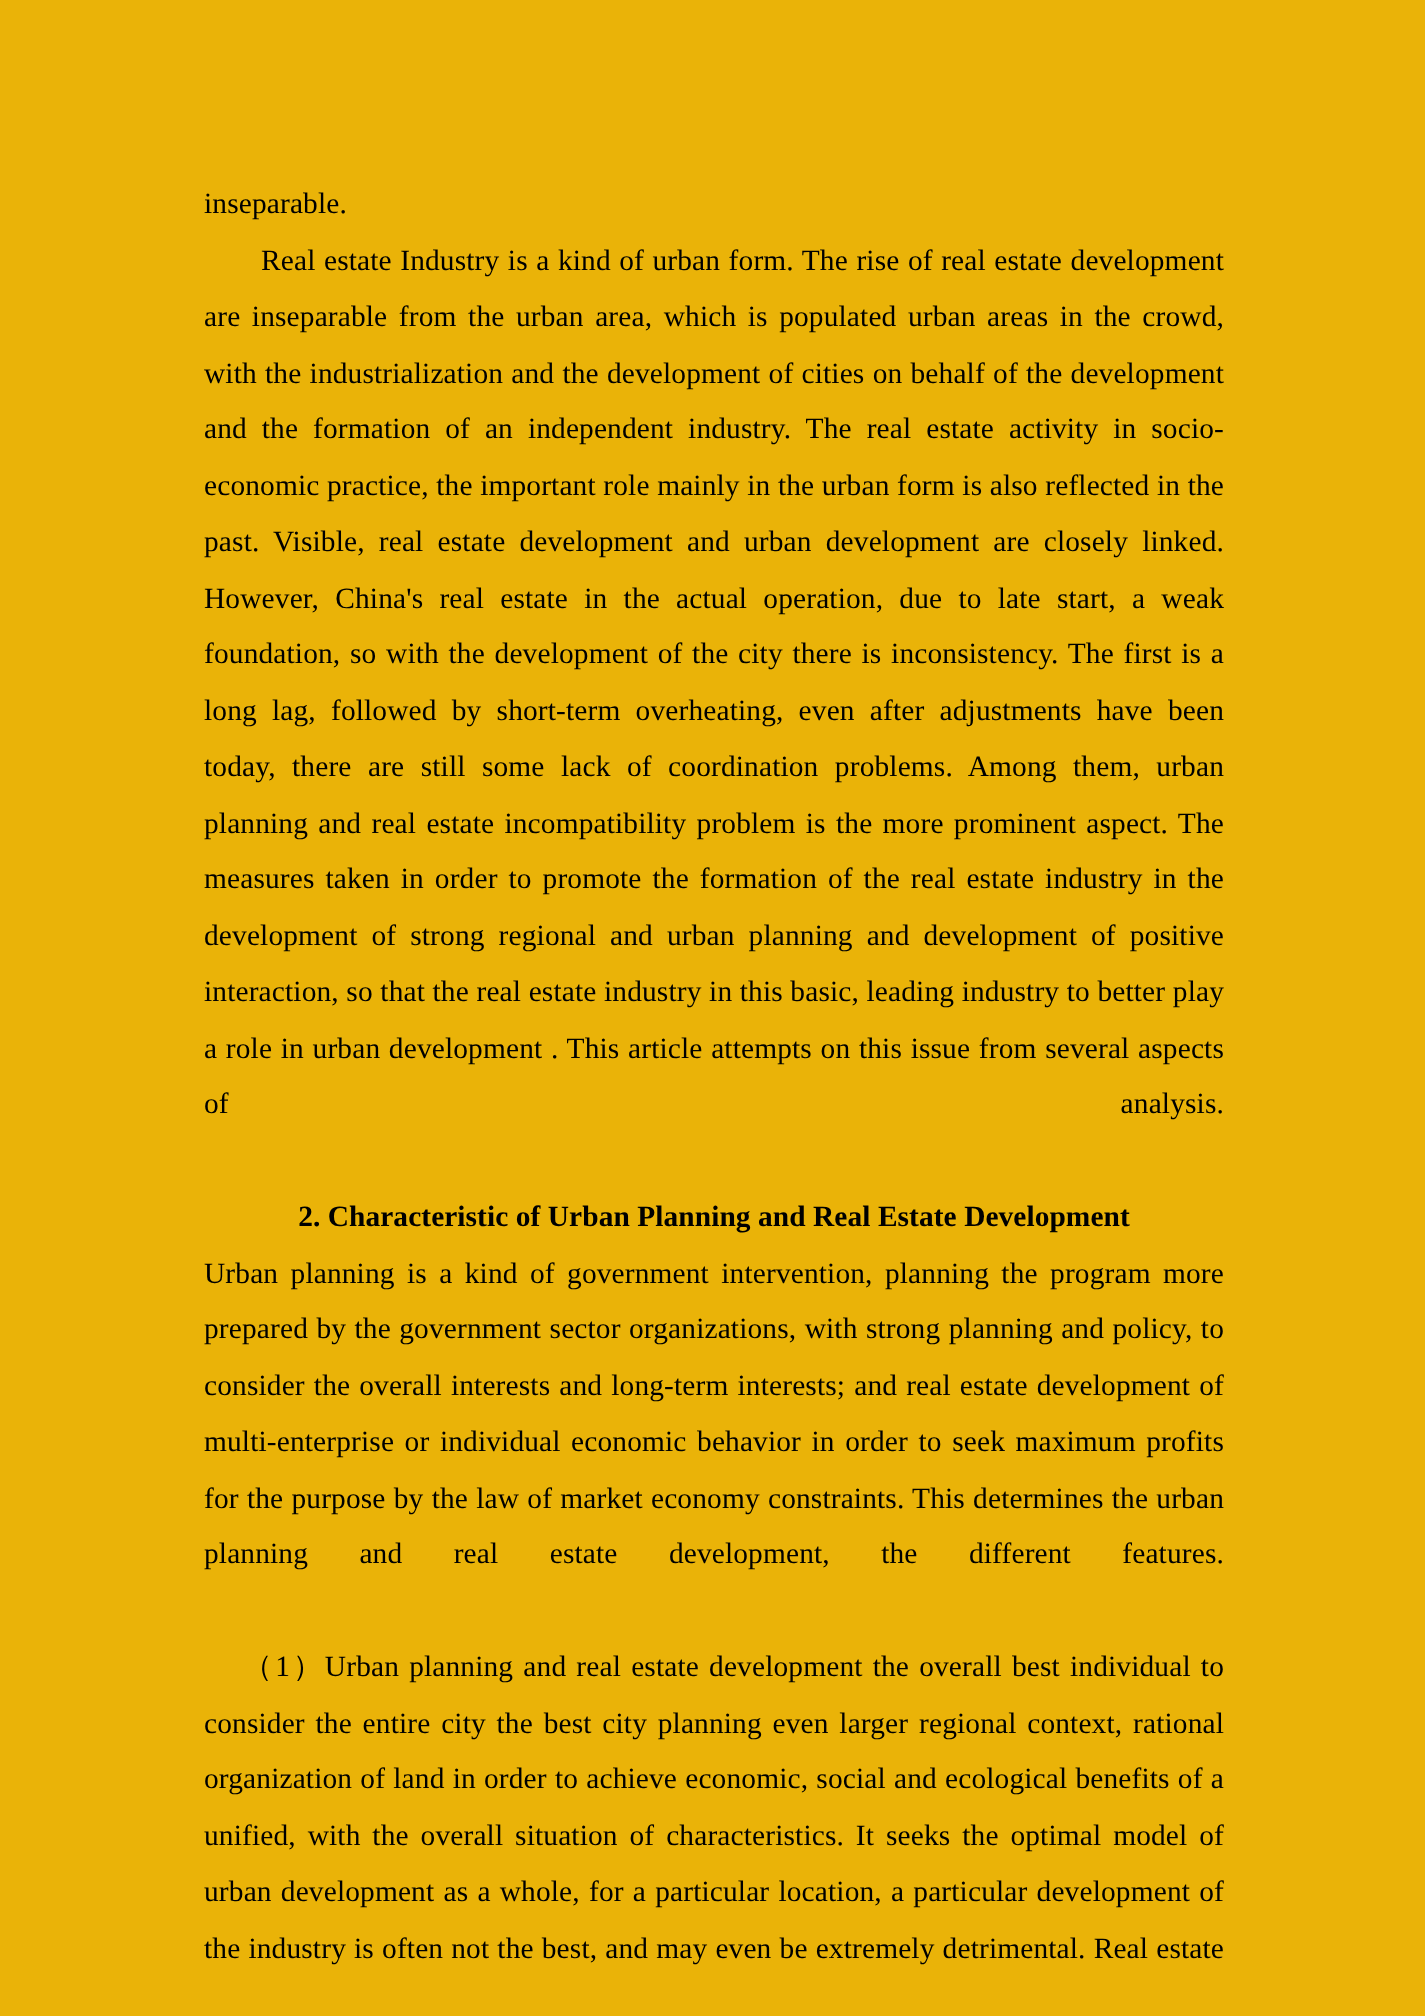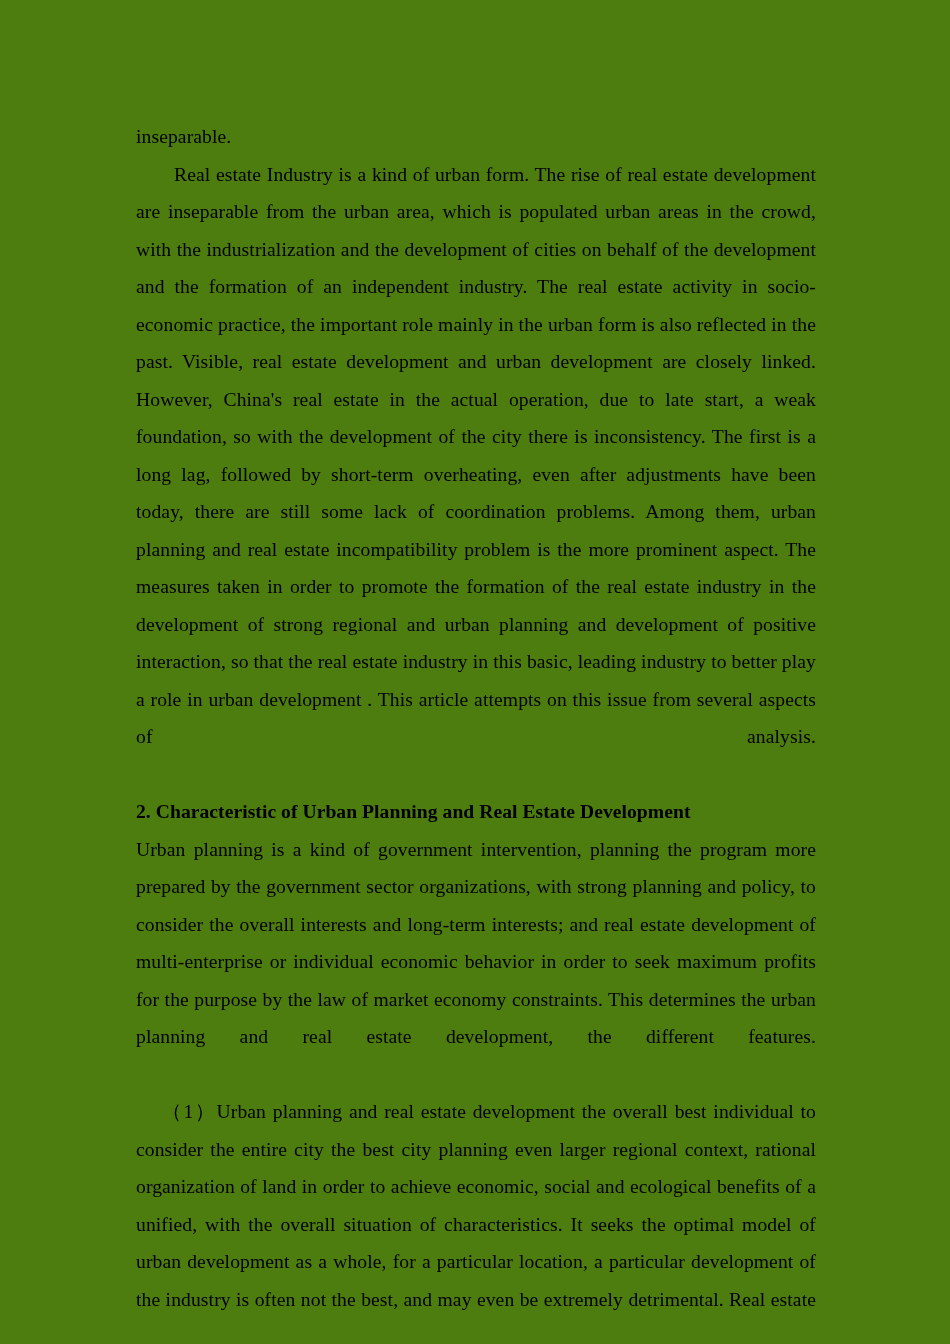--- a/index.html
+++ b/index.html
@@ -12,21 +12,21 @@
     height: 1344px;
     overflow: hidden;
     font-family: "Liberation Serif", "DejaVu Serif", serif;
     color: #000000;
     -webkit-font-smoothing: antialiased;
   }
   .page {
     position: relative;
     width: 950px;
     height: 1344px;
-    background: #4d7c0f;
+    background: #eab308;
     box-sizing: border-box;
   }
   .content {
     position: absolute;
     left: 136px;
     top: 118px;
     width: 680px;
   }
   p.body-text {
     margin: 0;
@@ -43,21 +43,21 @@
     text-indent: 38px;
   }
   p.body-text.indent-cjk {
     text-indent: 26px;
   }
   h2.section-heading {
     margin: 0;
     font-size: 19.6px;
     line-height: 37.5px;
     font-weight: bold;
-    text-align: left;
+    text-align: center;
     letter-spacing: 0.05px;
   }
   
   p.body-text::after {
     content: "";
     display: inline-block;
     width: 100%;
   }
   p.body-text.no-stretch::after { content: none; }
 </style>

